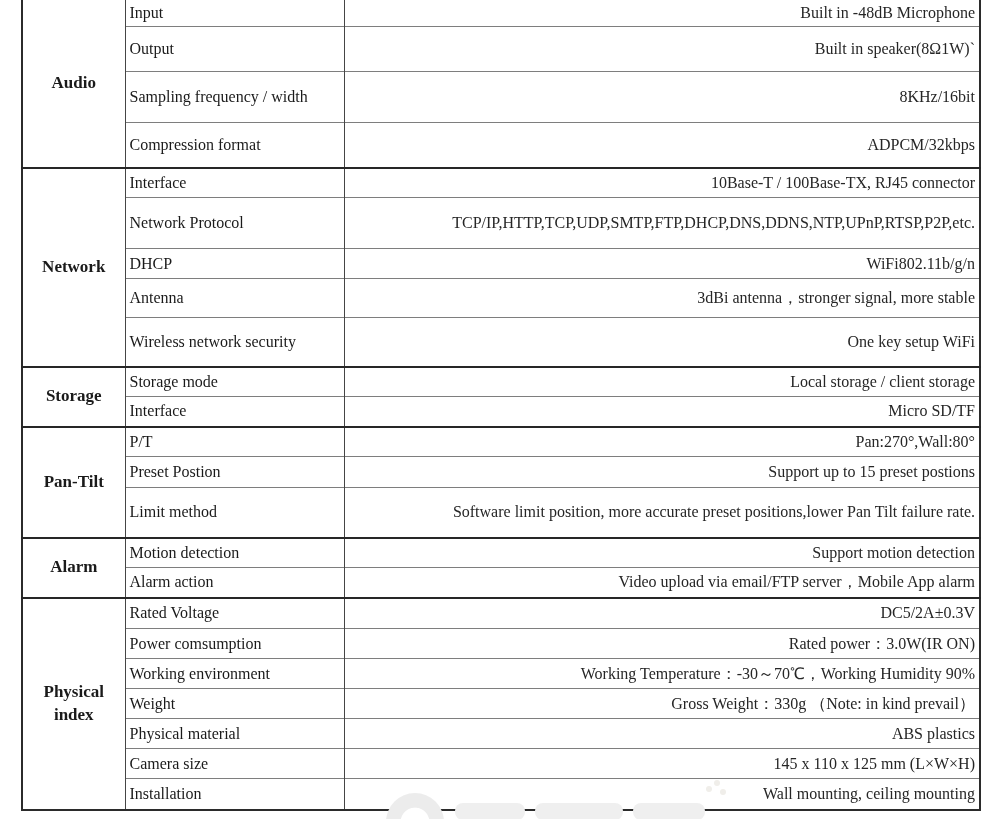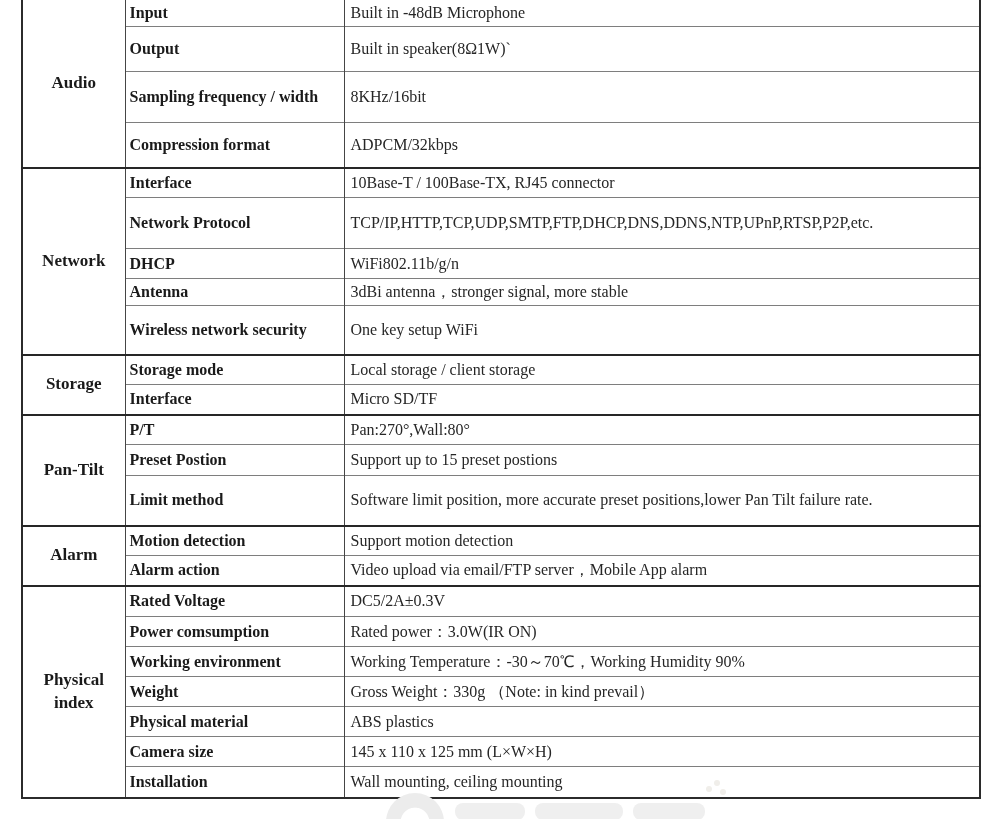--- a/index.html
+++ b/index.html
@@ -37,45 +37,46 @@
     vertical-align: middle;
     overflow: hidden;
   }
   tr.sec > td { border-top: 2px solid #262626; }
   tr.first > td { border-top: none; }
 
   tr { height: 30px; }
   tr.h24 { height: 24px; }
   tr.h29 { height: 45px; }
   tr.h31 { height: 31px; }
-  tr.h33 { height: 27px; margin-top: 35px; }
+  tr.h33 { height: 39px; margin-top: 35px; }
   tr.h49 { height: 49px; }
   tr.h50 { height: 50px; }
   tr.h51 { height: 51px; }
 
   td.cat {
     font-weight: bold;
     font-size: 17px;
     color: #1a1a1a;
     text-align: center;
     padding: 0 0;
     line-height: 1.35;
   }
   td.label {
-    font-weight: bold;
+    font-weight: normal;
     font-size: 16px;
     color: #1a1a1a;
     padding: 1px 2px 1px 4px;
     line-height: 1.5;
   }
   td.value {
     font-size: 16px;
     color: #262626;
     padding: 1px 4px 1px 6px;
     line-height: 1.5;
+    text-align: right;
   }
   td.value.ba { word-break: break-all; }
 
   
   .wm { position: absolute; left: 0; top: 0; width: 1000px; height: 819px; pointer-events: none; }
   .wm-ring {
     position: absolute; left: 386px; top: 793px;
     width: 58px; height: 58px; border-radius: 50%;
     background: radial-gradient(circle at 50% 50%, #ffffff 34%, #ececec 36%, #ececec 100%);
   }

